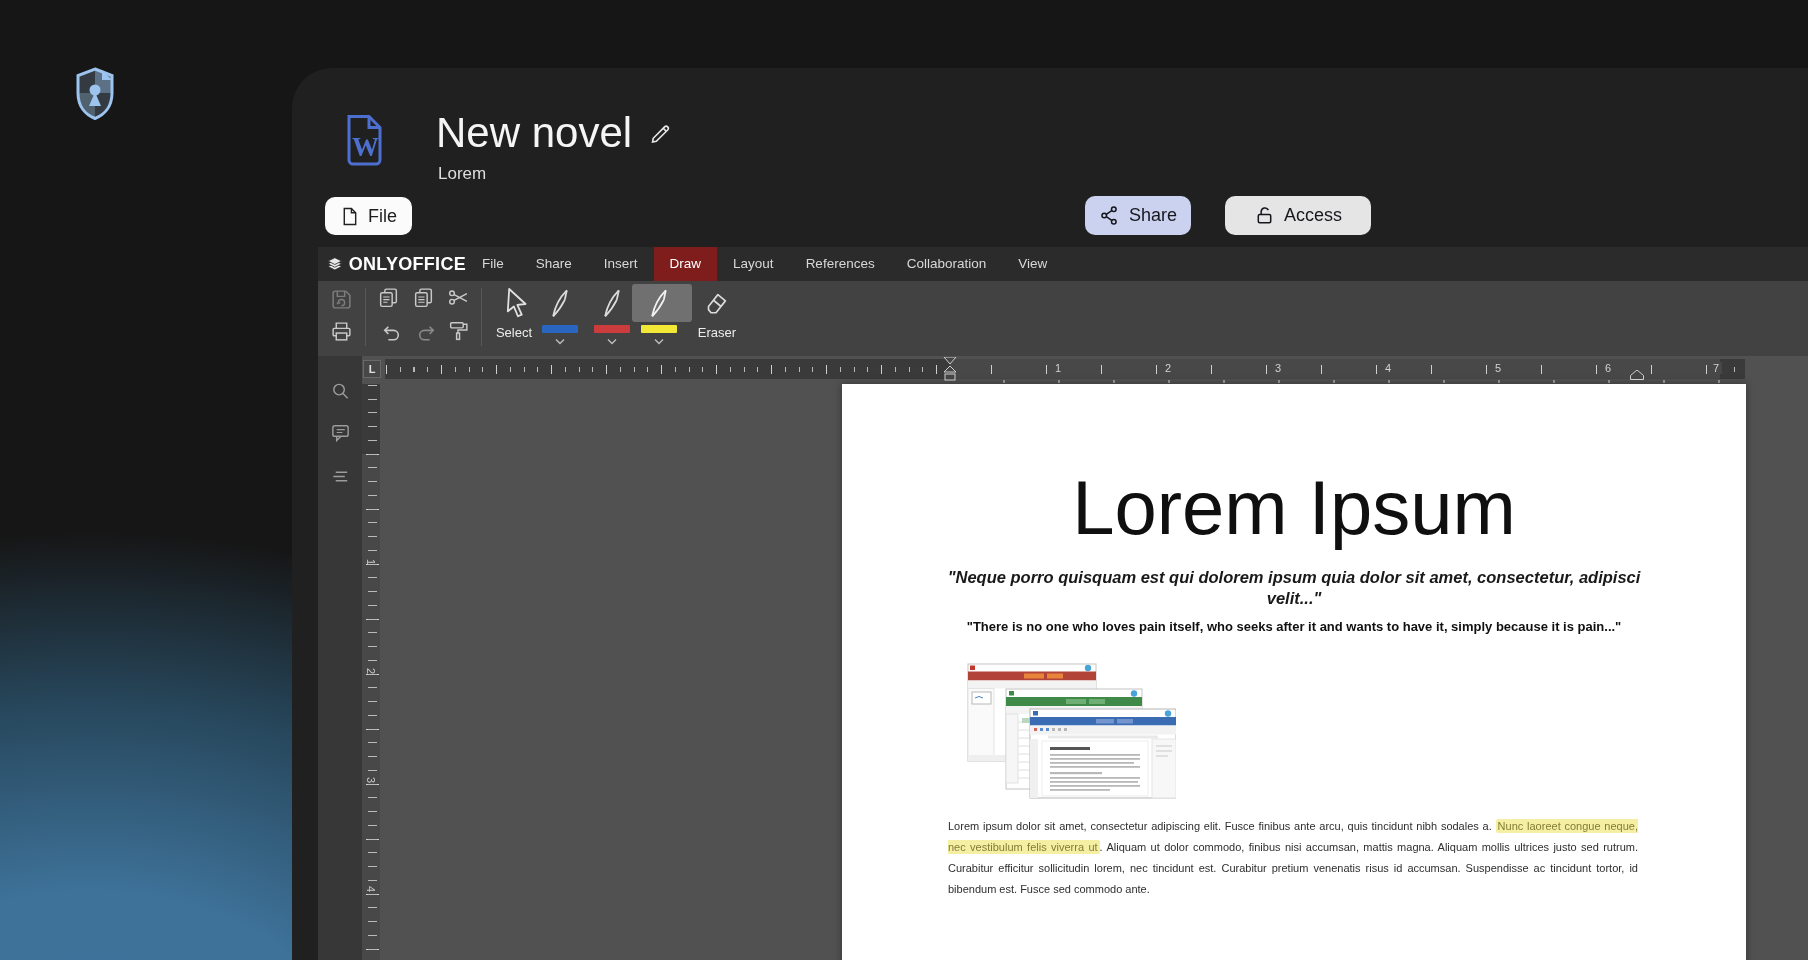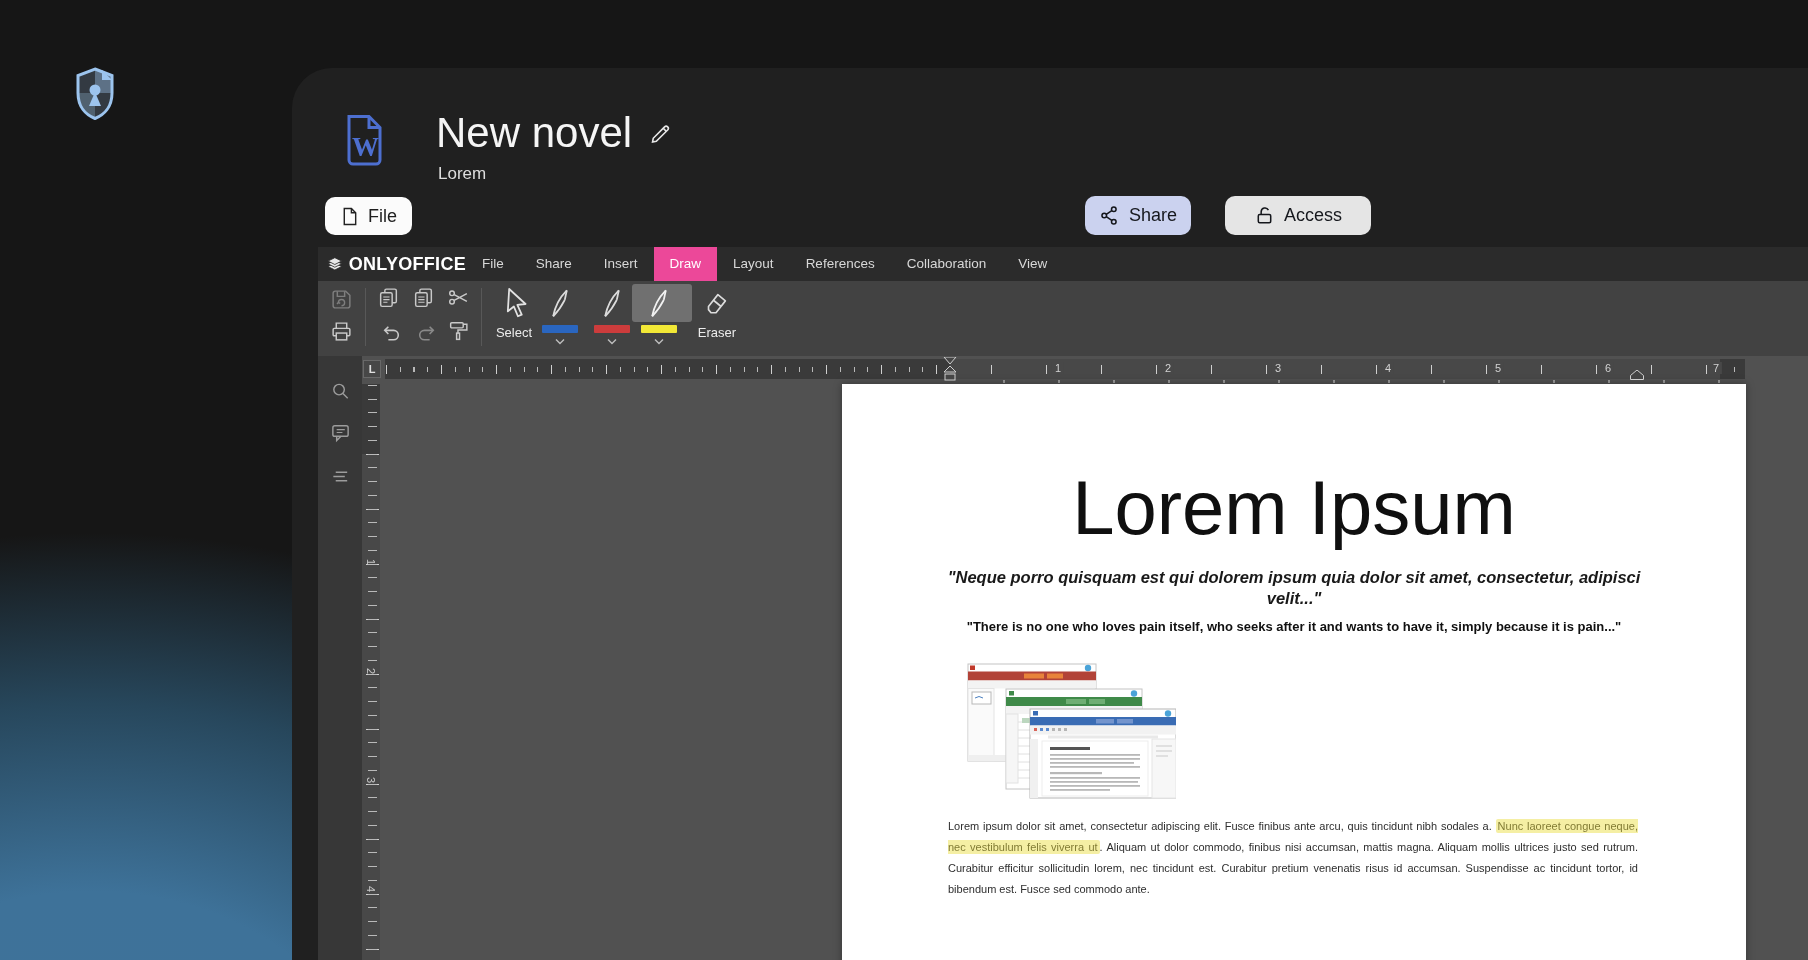--- a/index.html
+++ b/index.html
@@ -30,21 +30,21 @@
     background:#e5e5e5; color:#16181d;margin-left:28px; }
 
   
   .editor { position:absolute; left:26px; top:179px; right:0; bottom:0; background:#515151; }
 
   .tabsrow { position:absolute; left:0; top:0; right:0; height:34px; background:#2b2b2b;
     display:flex; align-items:stretch; }
   .brand { display:flex; align-items:center; gap:7px; padding-left:10px; width:148px;
     color:#fff; font-size:18px; font-weight:700; letter-spacing:.3px; }
   .tab { padding:0 16px; line-height:34px; font-size:13.5px; color:#d8d8d8; cursor:pointer; }
-  .tab.active { background:#ec4899; color:#ffffff; }
+  .tab.active { background:#7f1d1d; color:#ffffff; }
 
   .iconsrow { position:absolute; left:0; top:34px; right:0; height:75px; background:#424242; }
   .iconsrow .abs { position:absolute; }
   .vdiv { position:absolute; width:1px; top:7px; height:58px; background:#585858; }
   .tool-label { position:absolute; font-size:13px; color:#ececec; text-align:center; width:60px; }
   .color-bar { position:absolute; width:36px; height:8px; border-radius:1px; }
   .active-tool-bg { position:absolute; left:314px; top:3px; width:60px; height:38px;
     border-radius:3px; background:#707070; }
 
   .workspace { position:absolute; left:0; top:109px; right:0; bottom:0; background:#515151; }

